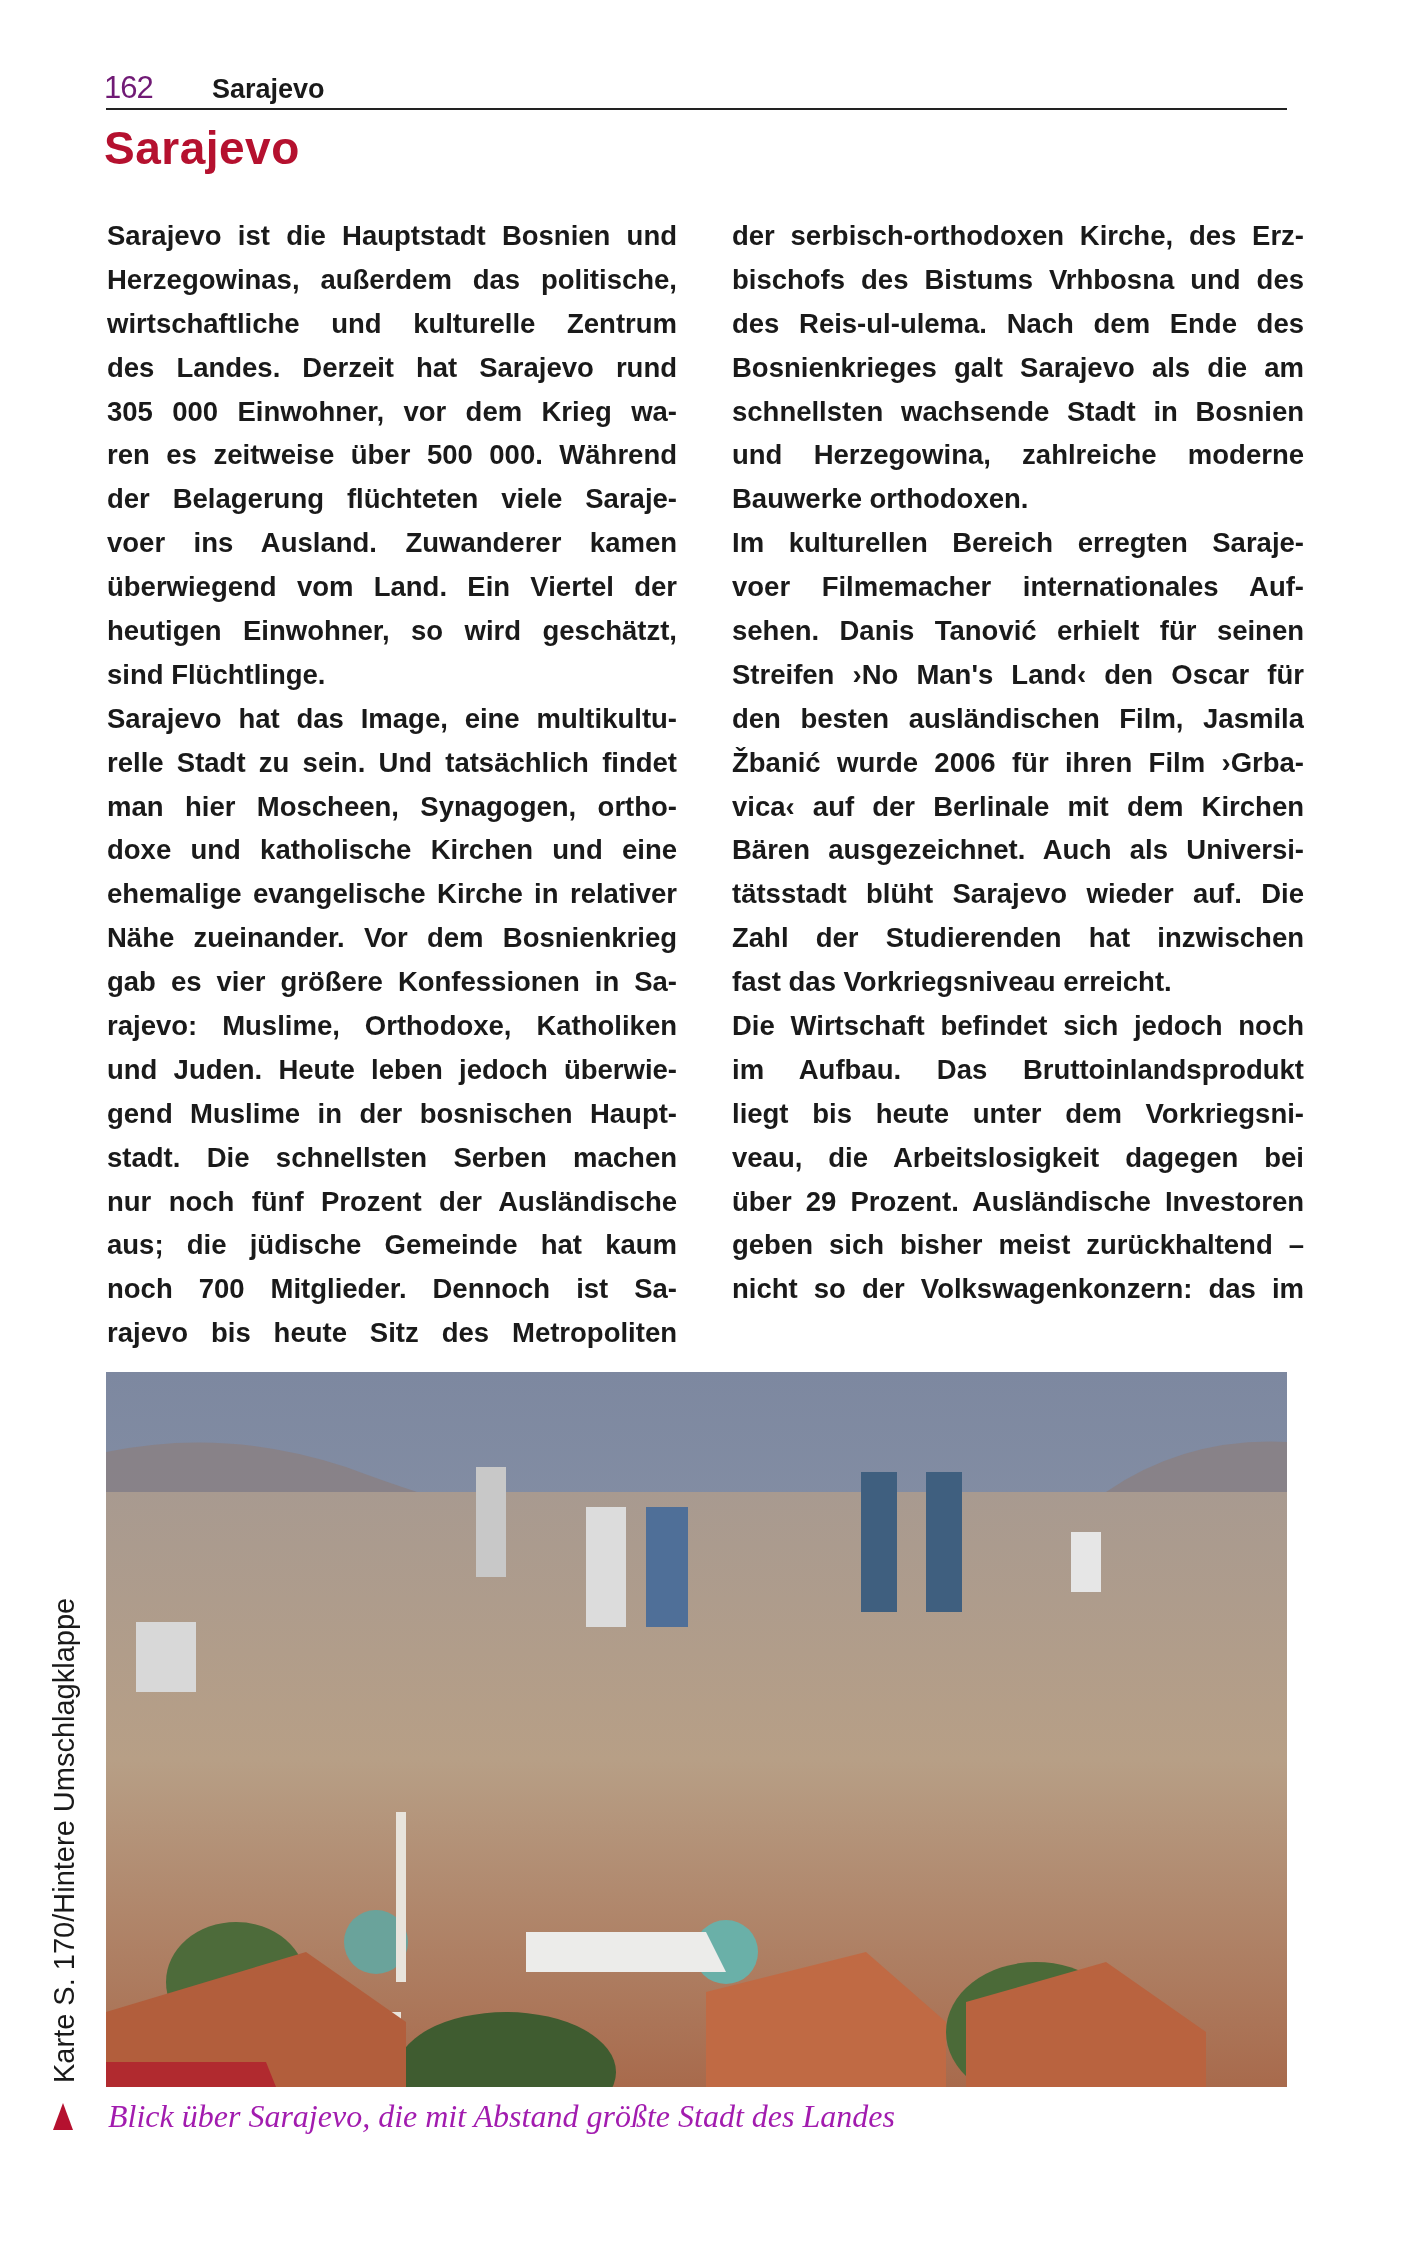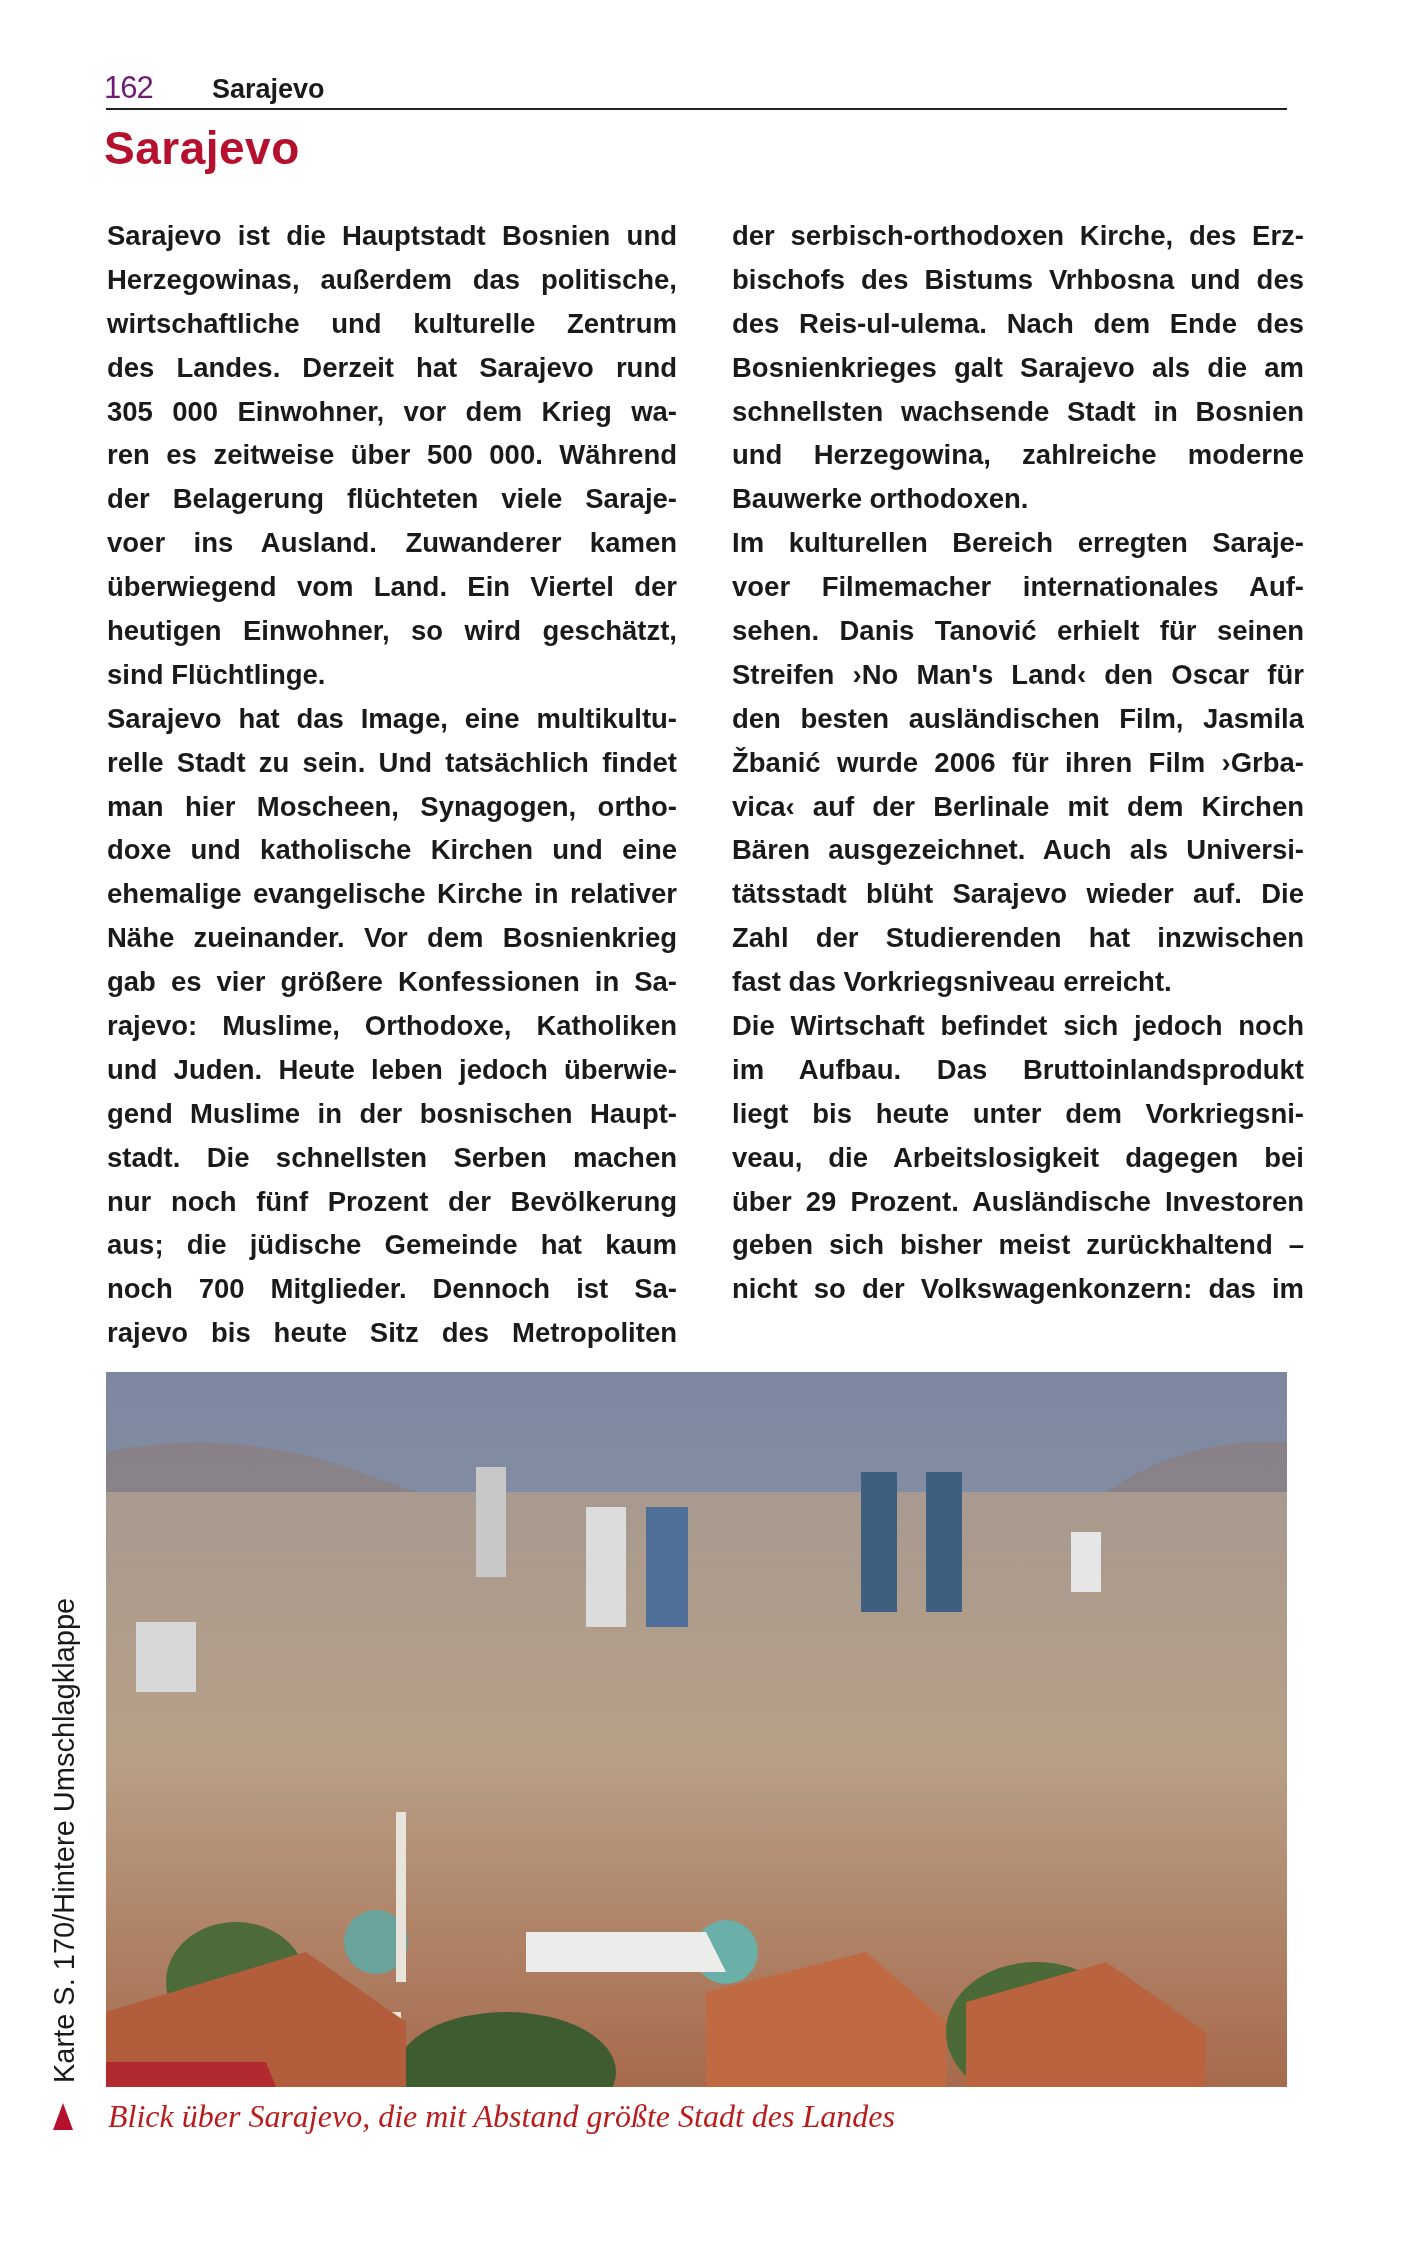--- a/index.html
+++ b/index.html
@@ -10,21 +10,21 @@
   .title { position: absolute; left: 104px; top: 122px; font-size: 46px; line-height: 52px; font-weight: bold; color: #b5112f; letter-spacing: 0.5px; }
   .column { position: absolute; top: 214px; }
   .col-left { left: 107px; width: 570px; }
   .col-right { left: 724px; width: 572px; margin-left: 8px; }
   .line { display: block; height: 43.9px; line-height: 43.9px; font-size: 27.5px; white-space: nowrap; text-align: justify; text-align-last: justify; overflow: hidden; font-weight: bold; }
   .line.last { text-align-last: left; }
   .photo { position: absolute; left: 106px; top: 1372px; width: 1181px; height: 715px; overflow: hidden; background: #8c96a8; }
   .photo svg { display: block; width: 100%; height: 100%; }
   .side-label { position: absolute; left: 49px; top: 2083px; transform-origin: 0 0; transform: rotate(-90deg); font-size: 29px; line-height: 30px; white-space: nowrap; color: #1a1a1a; }
   .marker { position: absolute; left: 53px; top: 2103px; width: 0; height: 0; border-left: 10px solid transparent; border-right: 10px solid transparent; border-bottom: 27px solid #b5112f; }
-  .caption { position: absolute; left: 108px; top: 2096px; font-family: "Liberation Serif", serif; font-style: italic; font-size: 32px; line-height: 40px; color: #b91c1c; white-space: nowrap; }
+  .caption { position: absolute; left: 108px; top: 2096px; font-family: "Liberation Serif", serif; font-style: italic; font-size: 32px; line-height: 40px; color: #a21caf; white-space: nowrap; }
 </style>
 </head>
 <body>
 
 <div class="page-number">162</div>
 <div class="running-head">Sarajevo</div>
 <div class="header-rule"></div>
 
 <h1 class="title" style="margin:0;">Sarajevo</h1>
 
@@ -44,21 +44,21 @@
   <span class="line">relle Stadt zu sein. Und tatsächlich findet</span>
   <span class="line">man hier Moscheen, Synagogen, ortho-</span>
   <span class="line">doxe und katholische Kirchen und eine</span>
   <span class="line">ehemalige evangelische Kirche in relativer</span>
   <span class="line">Nähe zueinander. Vor dem Bosnienkrieg</span>
   <span class="line">gab es vier größere Konfessionen in Sa-</span>
   <span class="line">rajevo: Muslime, Orthodoxe, Katholiken</span>
   <span class="line">und Juden. Heute leben jedoch überwie-</span>
   <span class="line">gend Muslime in der bosnischen Haupt-</span>
   <span class="line">stadt. Die schnellsten Serben machen</span>
-  <span class="line">nur noch fünf Prozent der Bevölkerung</span>
+  <span class="line">nur noch fünf Prozent der Ausländische</span>
   <span class="line">aus; die jüdische Gemeinde hat kaum</span>
   <span class="line">noch 700 Mitglieder. Dennoch ist Sa-</span>
   <span class="line">rajevo bis heute Sitz des Metropoliten</span>
 </div>
 
 <div class="column col-right">
   <span class="line">der serbisch-orthodoxen Kirche, des Erz-</span>
   <span class="line">bischofs des Bistums Vrhbosna und des</span>
   <span class="line">des Reis-ul-ulema. Nach dem Ende des</span>
   <span class="line">Bosnienkrieges galt Sarajevo als die am</span>

